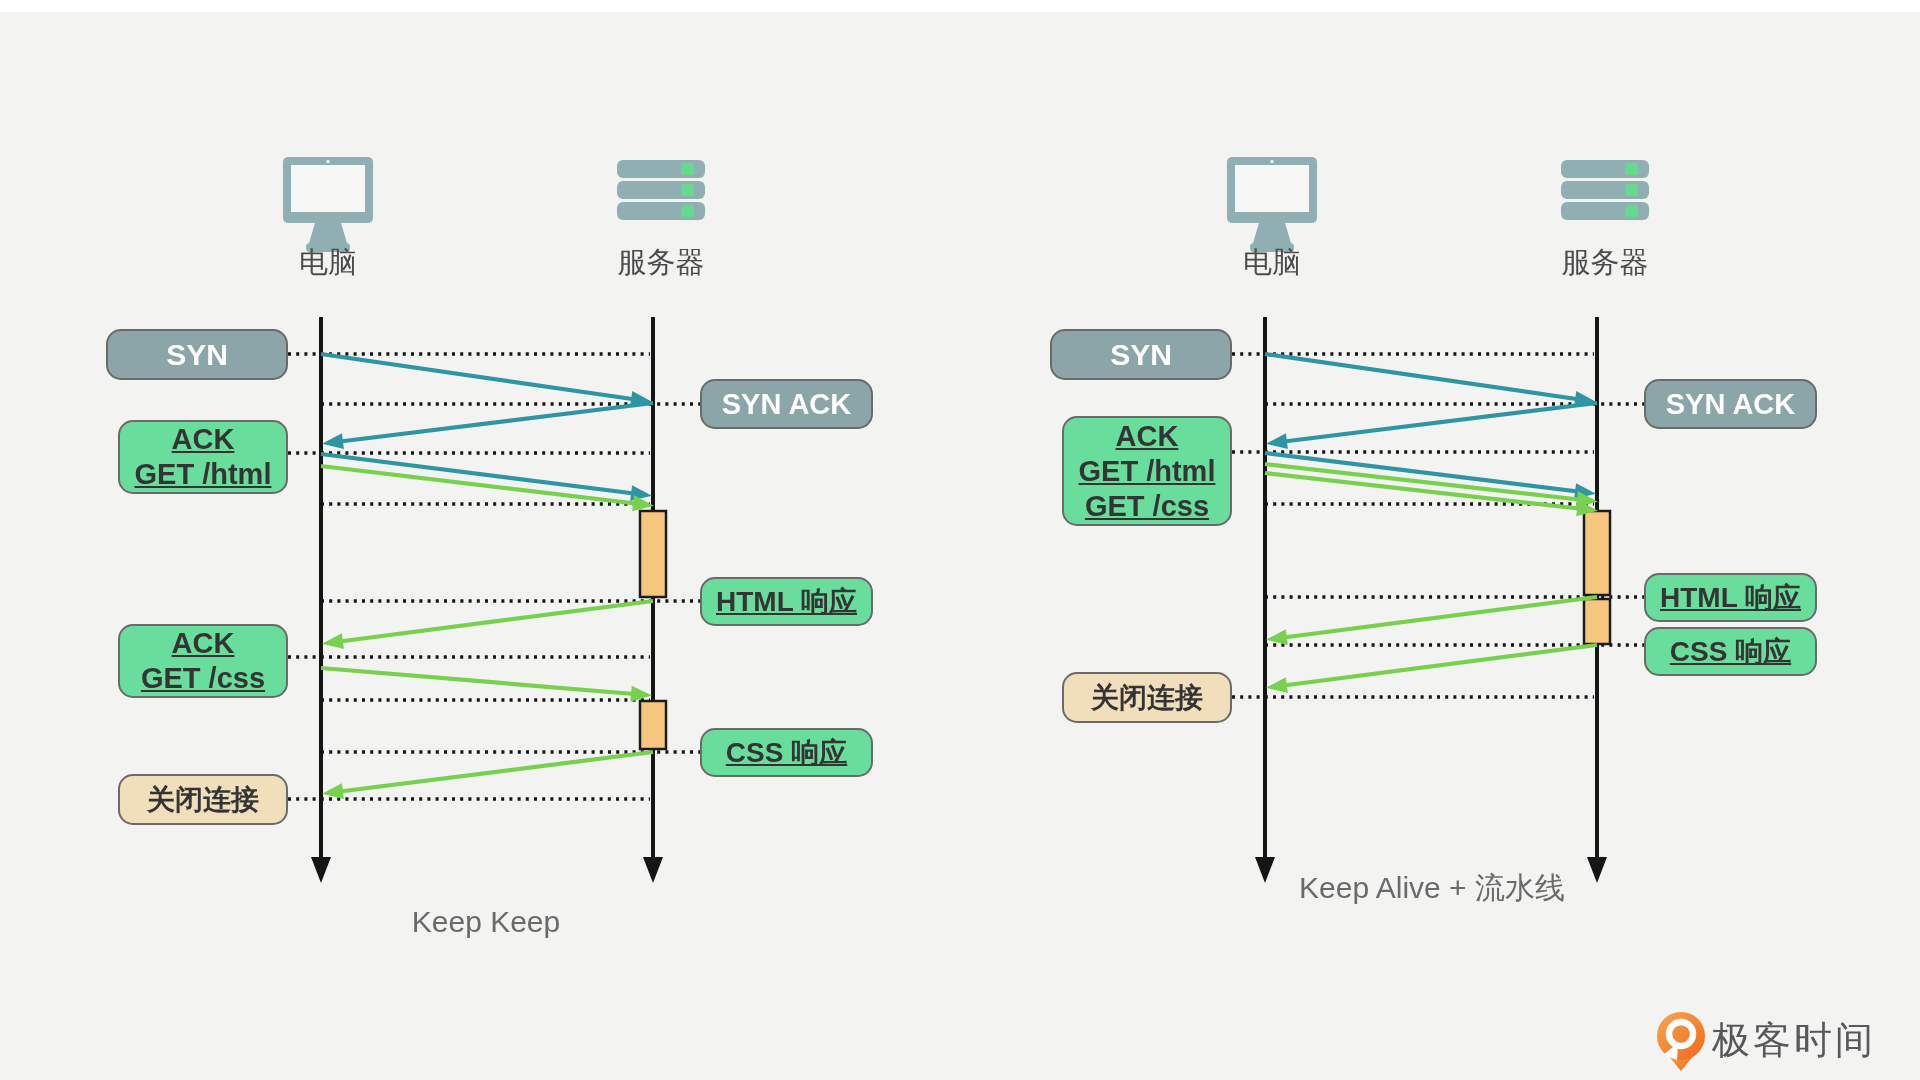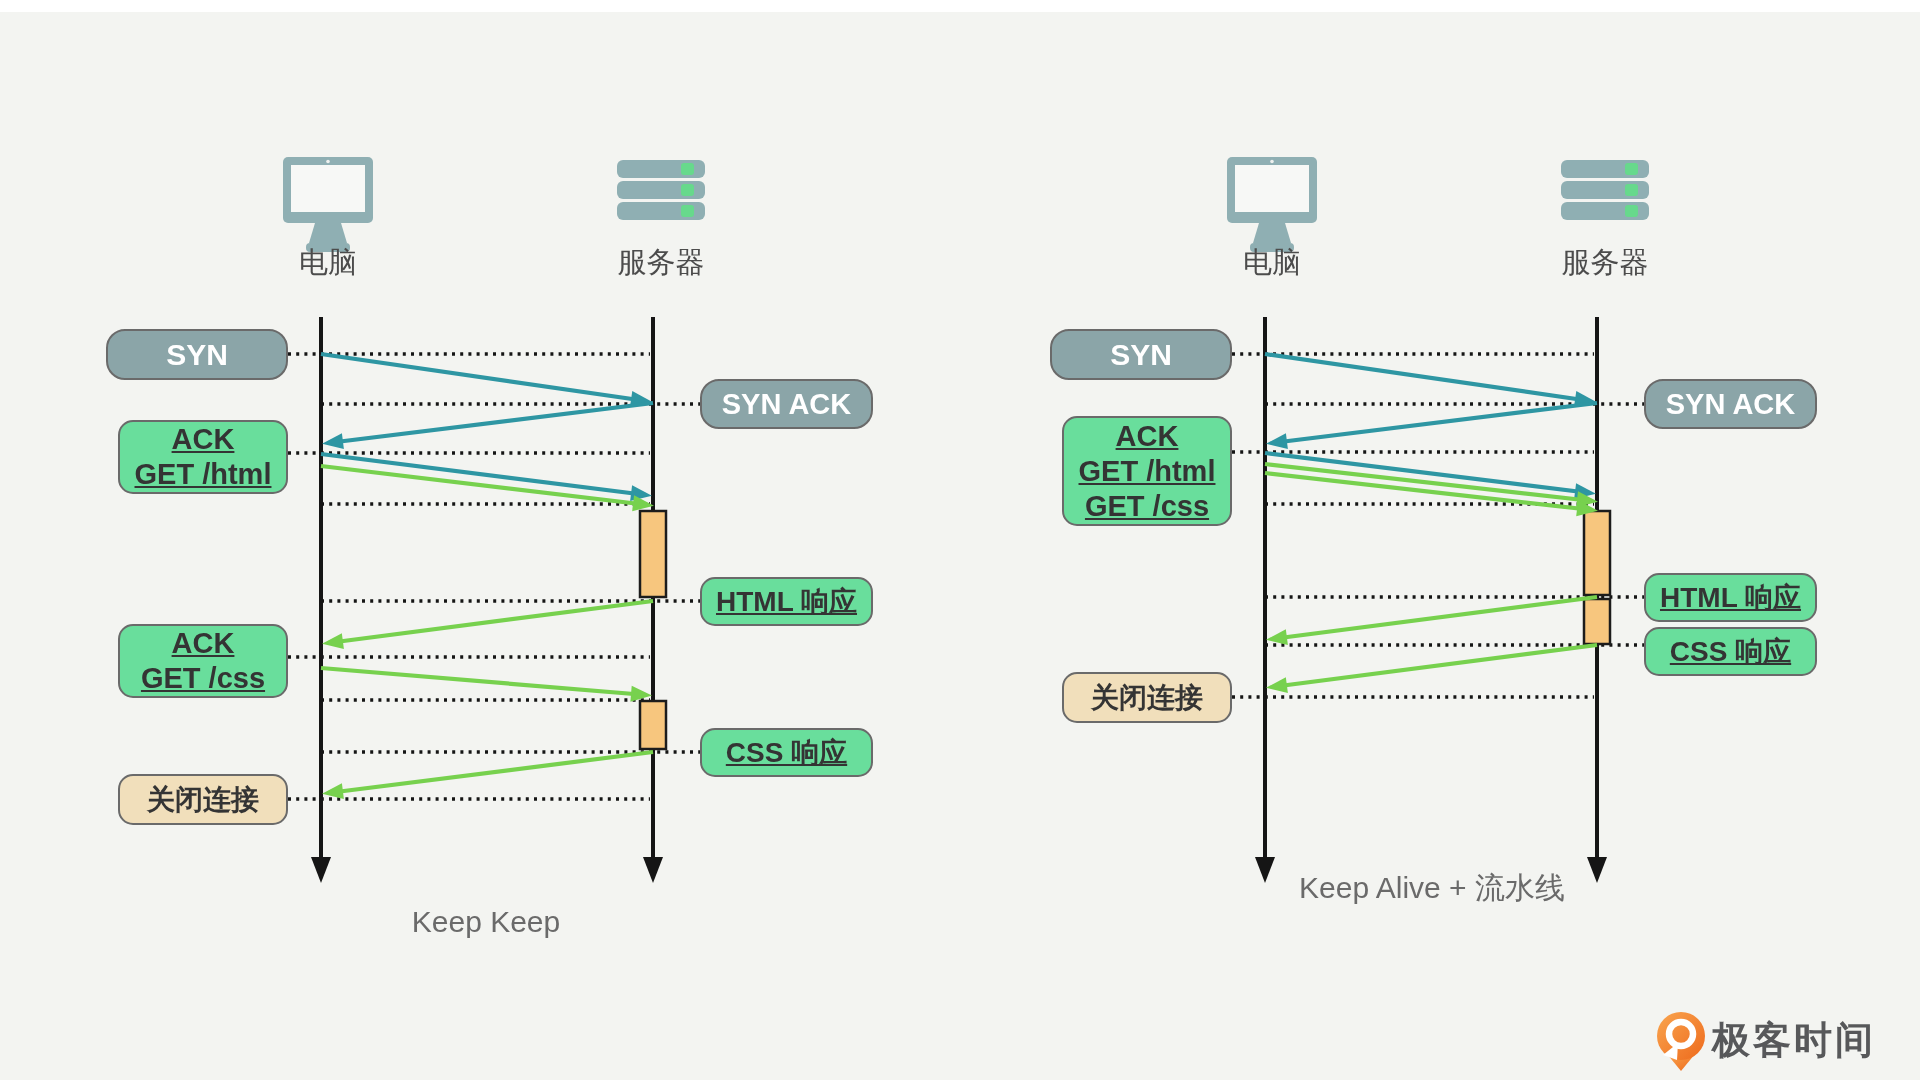--- a/index.html
+++ b/index.html
@@ -15,34 +15,34 @@
   .box{
     position:absolute;
     display:flex;flex-direction:column;align-items:center;justify-content:center;
     border:2px solid var(--box-border,#6a6a6a);
     border-radius:15px;
     font-weight:bold;
     text-align:center;
     box-sizing:border-box;
   }
   .box .bline{display:block;line-height:35px;}
-  .slate{background:var(--slate-fill,#8ba5a8);color:var(--box-text-light,#fff);font-size:30px;border-radius:19px;}
+  .slate{background:var(--slate-fill,#8ba5a8);color:var(--box-text-light,#fff);font-size:30px;}
   .green{background:var(--green-fill,#69de9c);color:var(--box-text-dark,#343434);font-size:29px;text-decoration:underline;}
   .tan{background:var(--tan-fill,#f1dfbb);color:var(--box-text-dark,#343434);font-size:29px;}
   .actor-label{
     position:absolute;width:220px;text-align:center;
     font-size:29px;font-weight:500;color:var(--label-ink,#4c4c4c);
   }
   .caption{
     position:absolute;width:480px;text-align:center;
     font-size:30px;color:var(--caption-ink,#6a6a6a);
   }
   .logo-text{
     position:absolute;left:1712px;top:1003px;
-    font-size:38px;font-weight:bold;letter-spacing:3px;
+    font-size:38px;font-weight:normal;letter-spacing:3px;
     color:var(--logo-text-ink,#57585a);
   }
 </style>
 </head>
 <body>
 
 <div class="canvas">
 
   <svg class="layer" viewBox="0 0 1920 1080" xmlns="http://www.w3.org/2000/svg">
     <defs>

